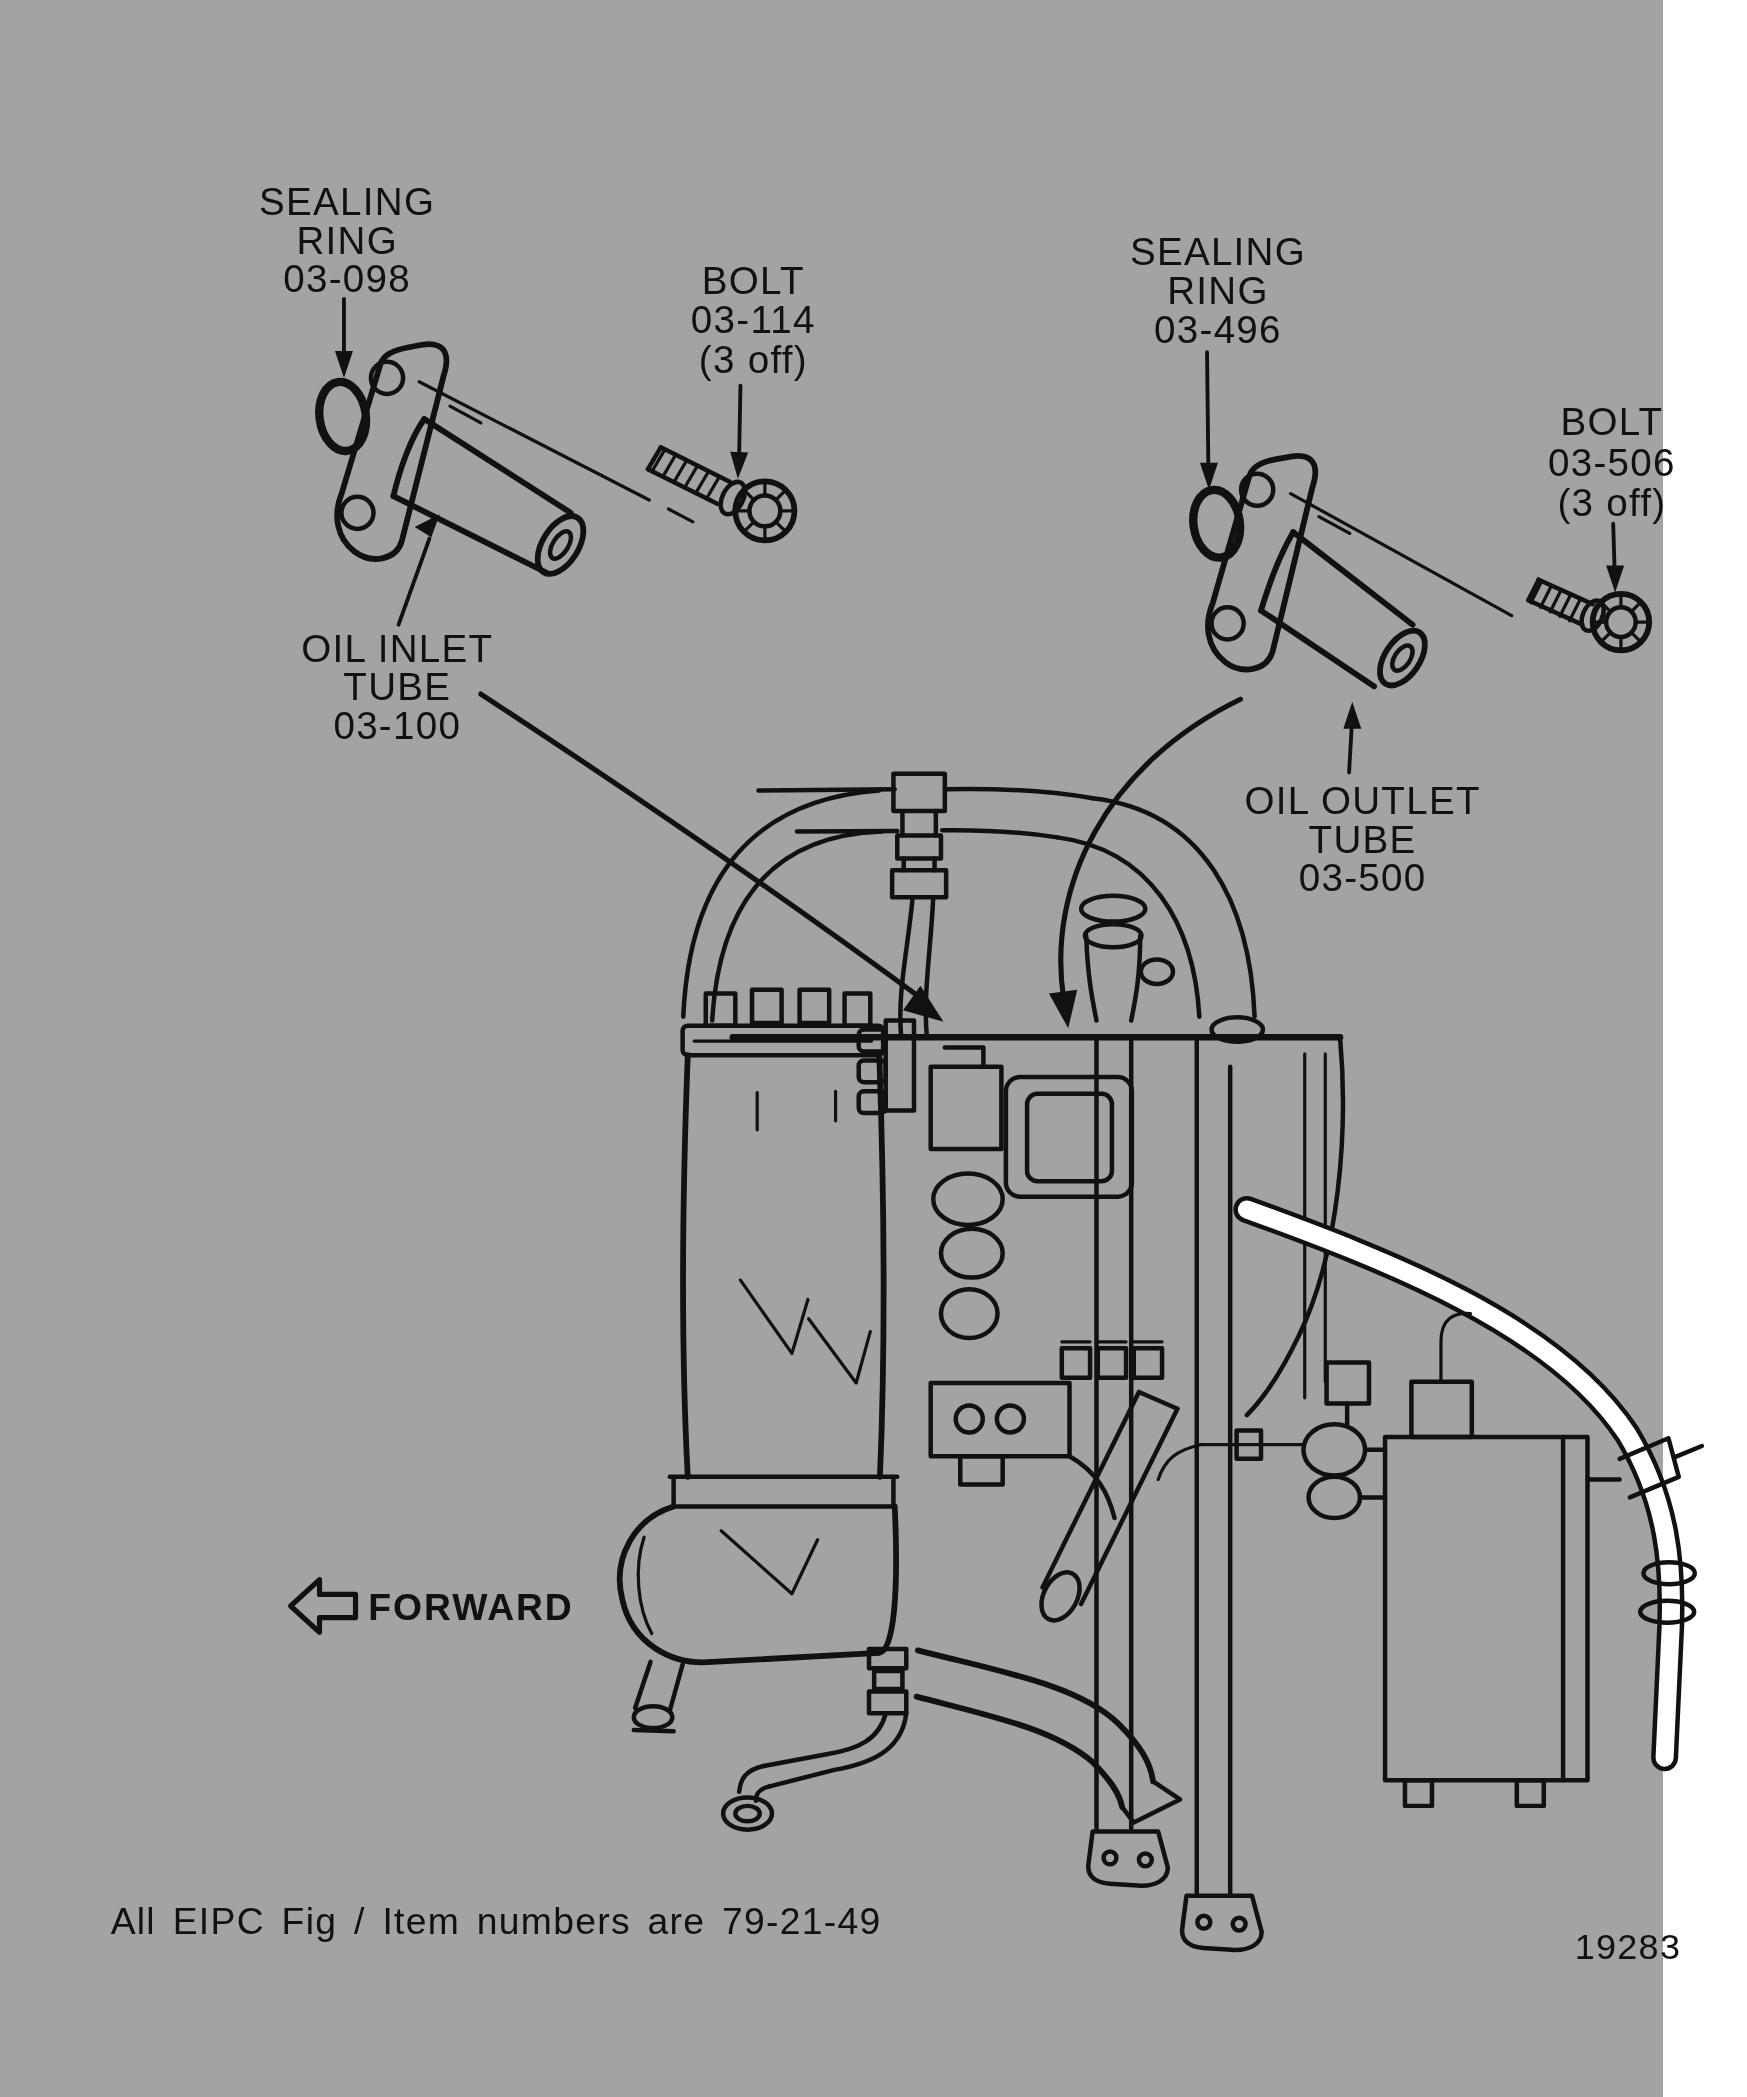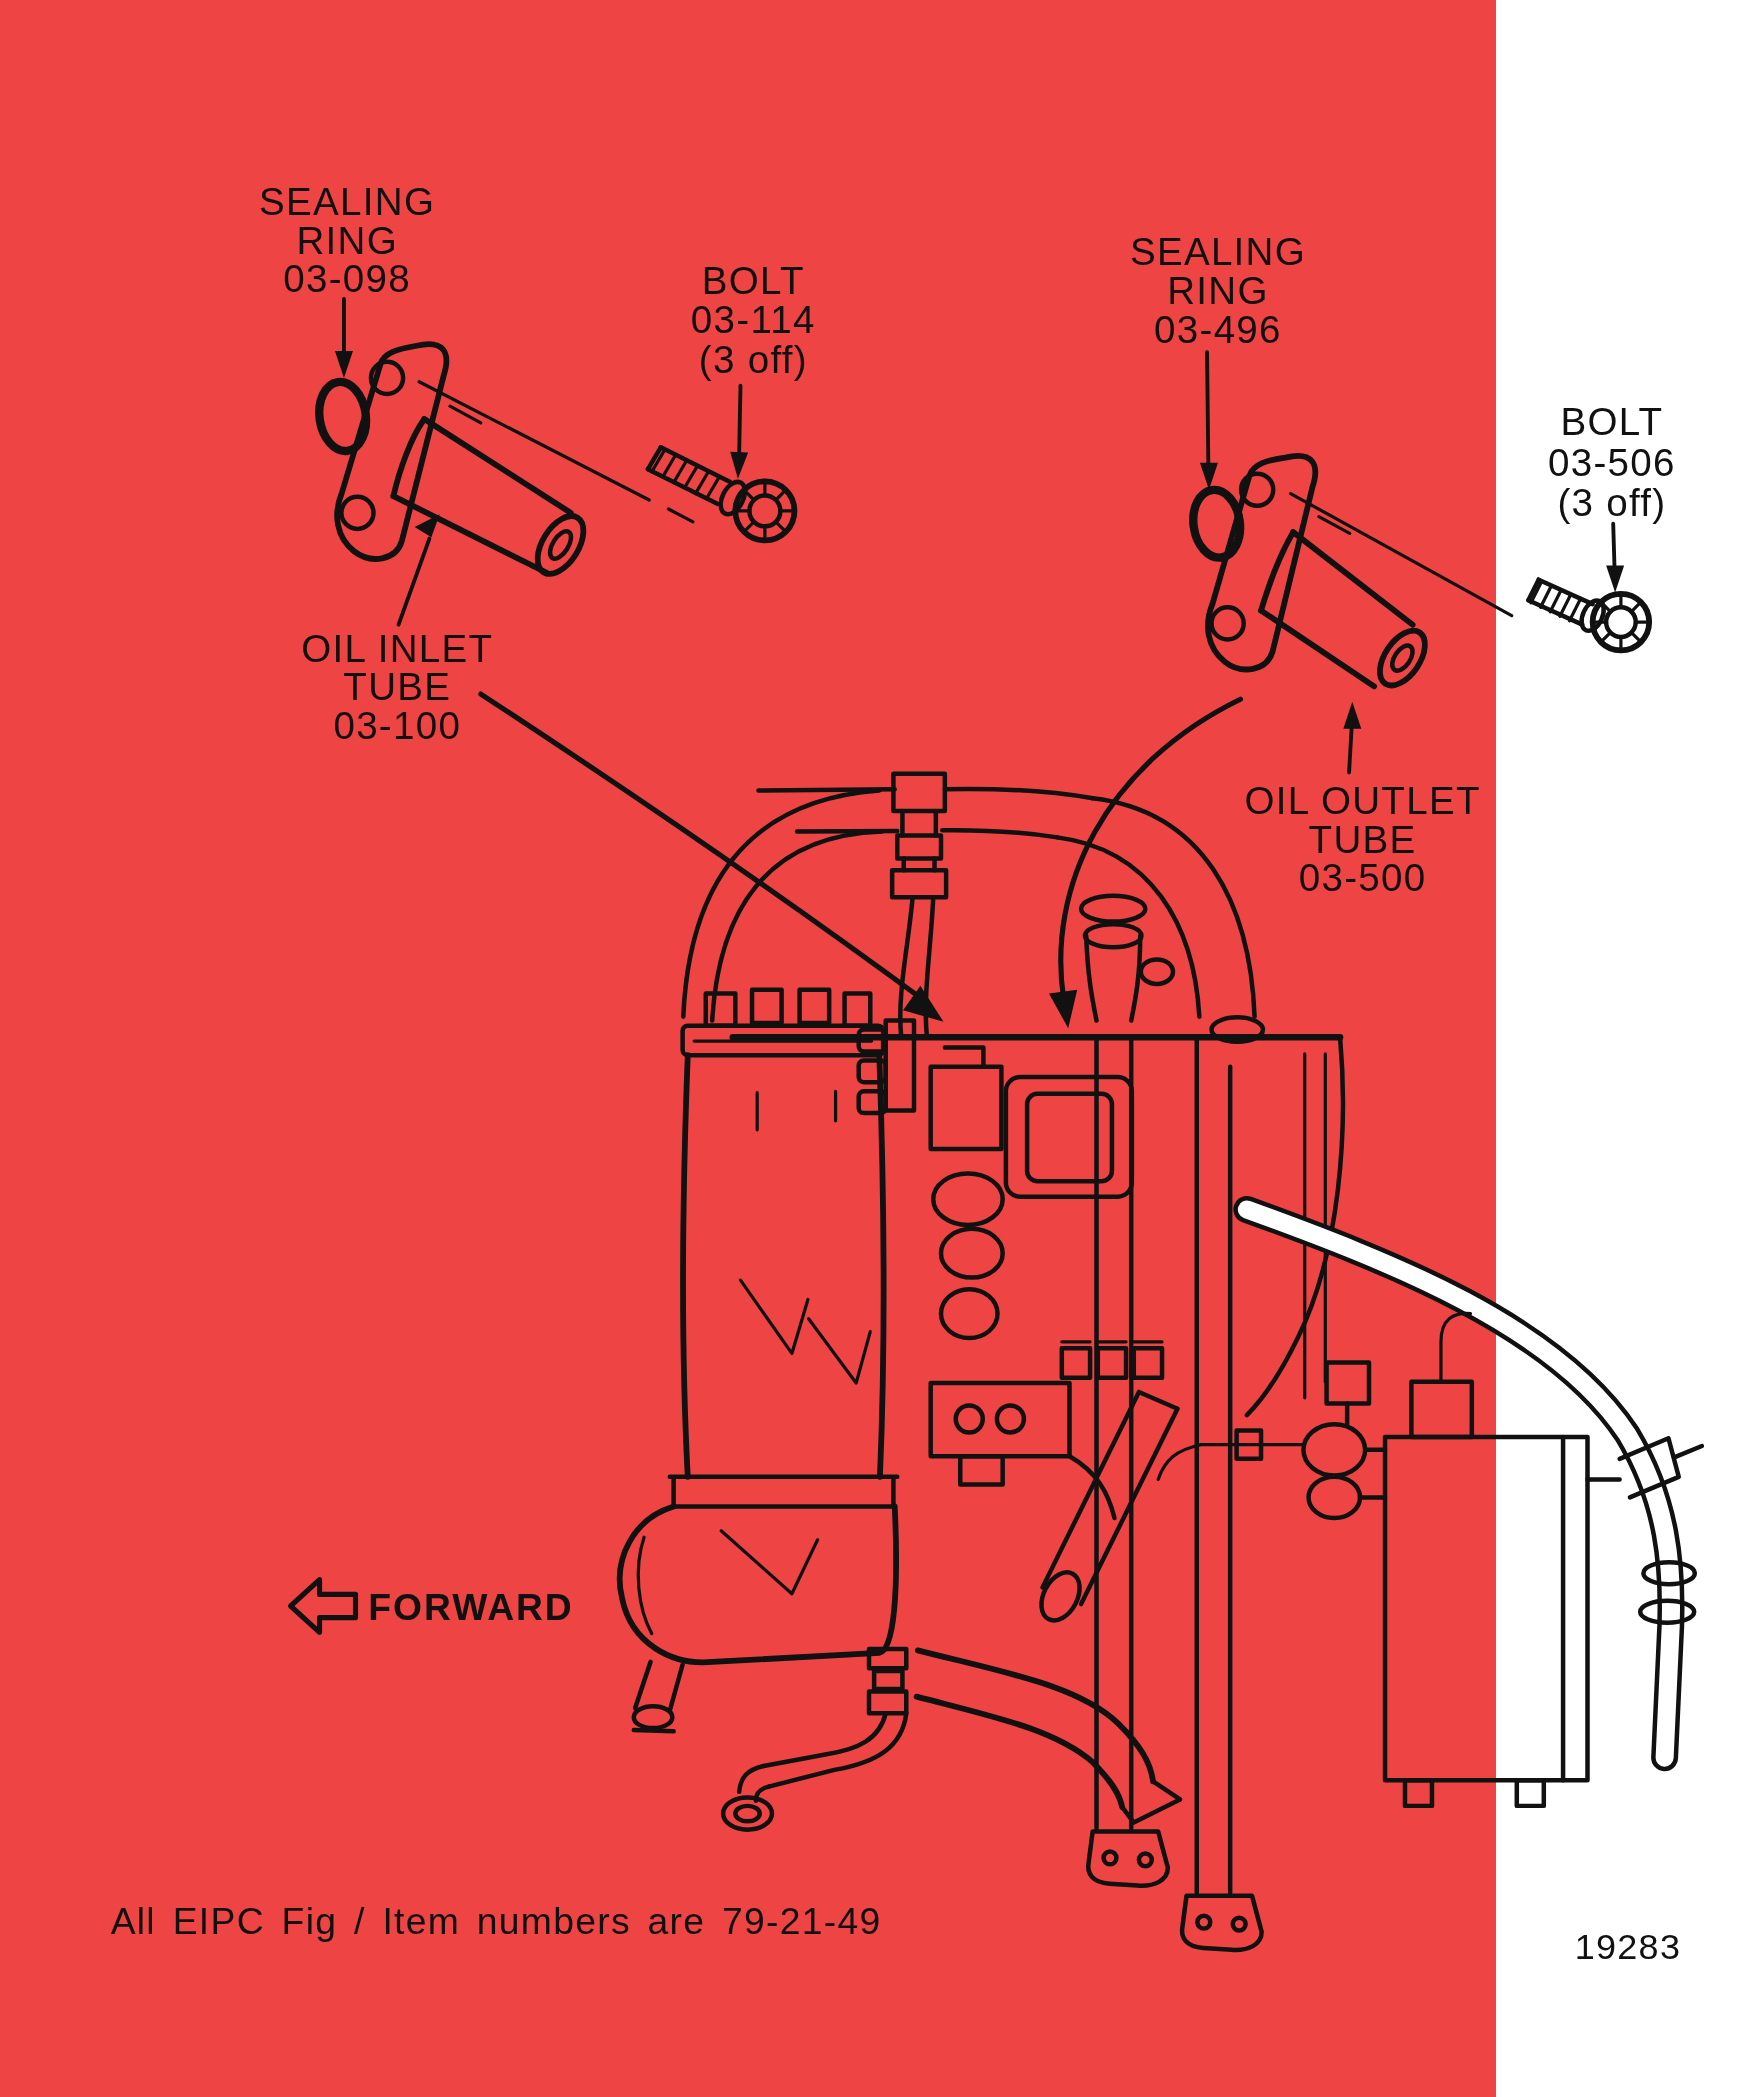--- a/index.html
+++ b/index.html
@@ -1,23 +1,23 @@
 <!DOCTYPE html>
 <html style="font-size:10.3px"><head>
 <meta charset="utf-8">
 <style>
   html, body {
     margin: 0;
     padding: 0;
     background: #ffffff;
   }
   .page {
-    width: 1496px;
+    width: 1663px;
     height: 2097px;
-    background: #ef4444;
+    background: #a3a3a3;
     position: relative;
   }
   svg { display: block; }
   text {
     font-family: "Liberation Sans", sans-serif;
     fill: #111111;
     letter-spacing: 2px;
   }
   .callout { font-size: 60px; }
   .note    { font-size: 58px; word-spacing: 8px; }

